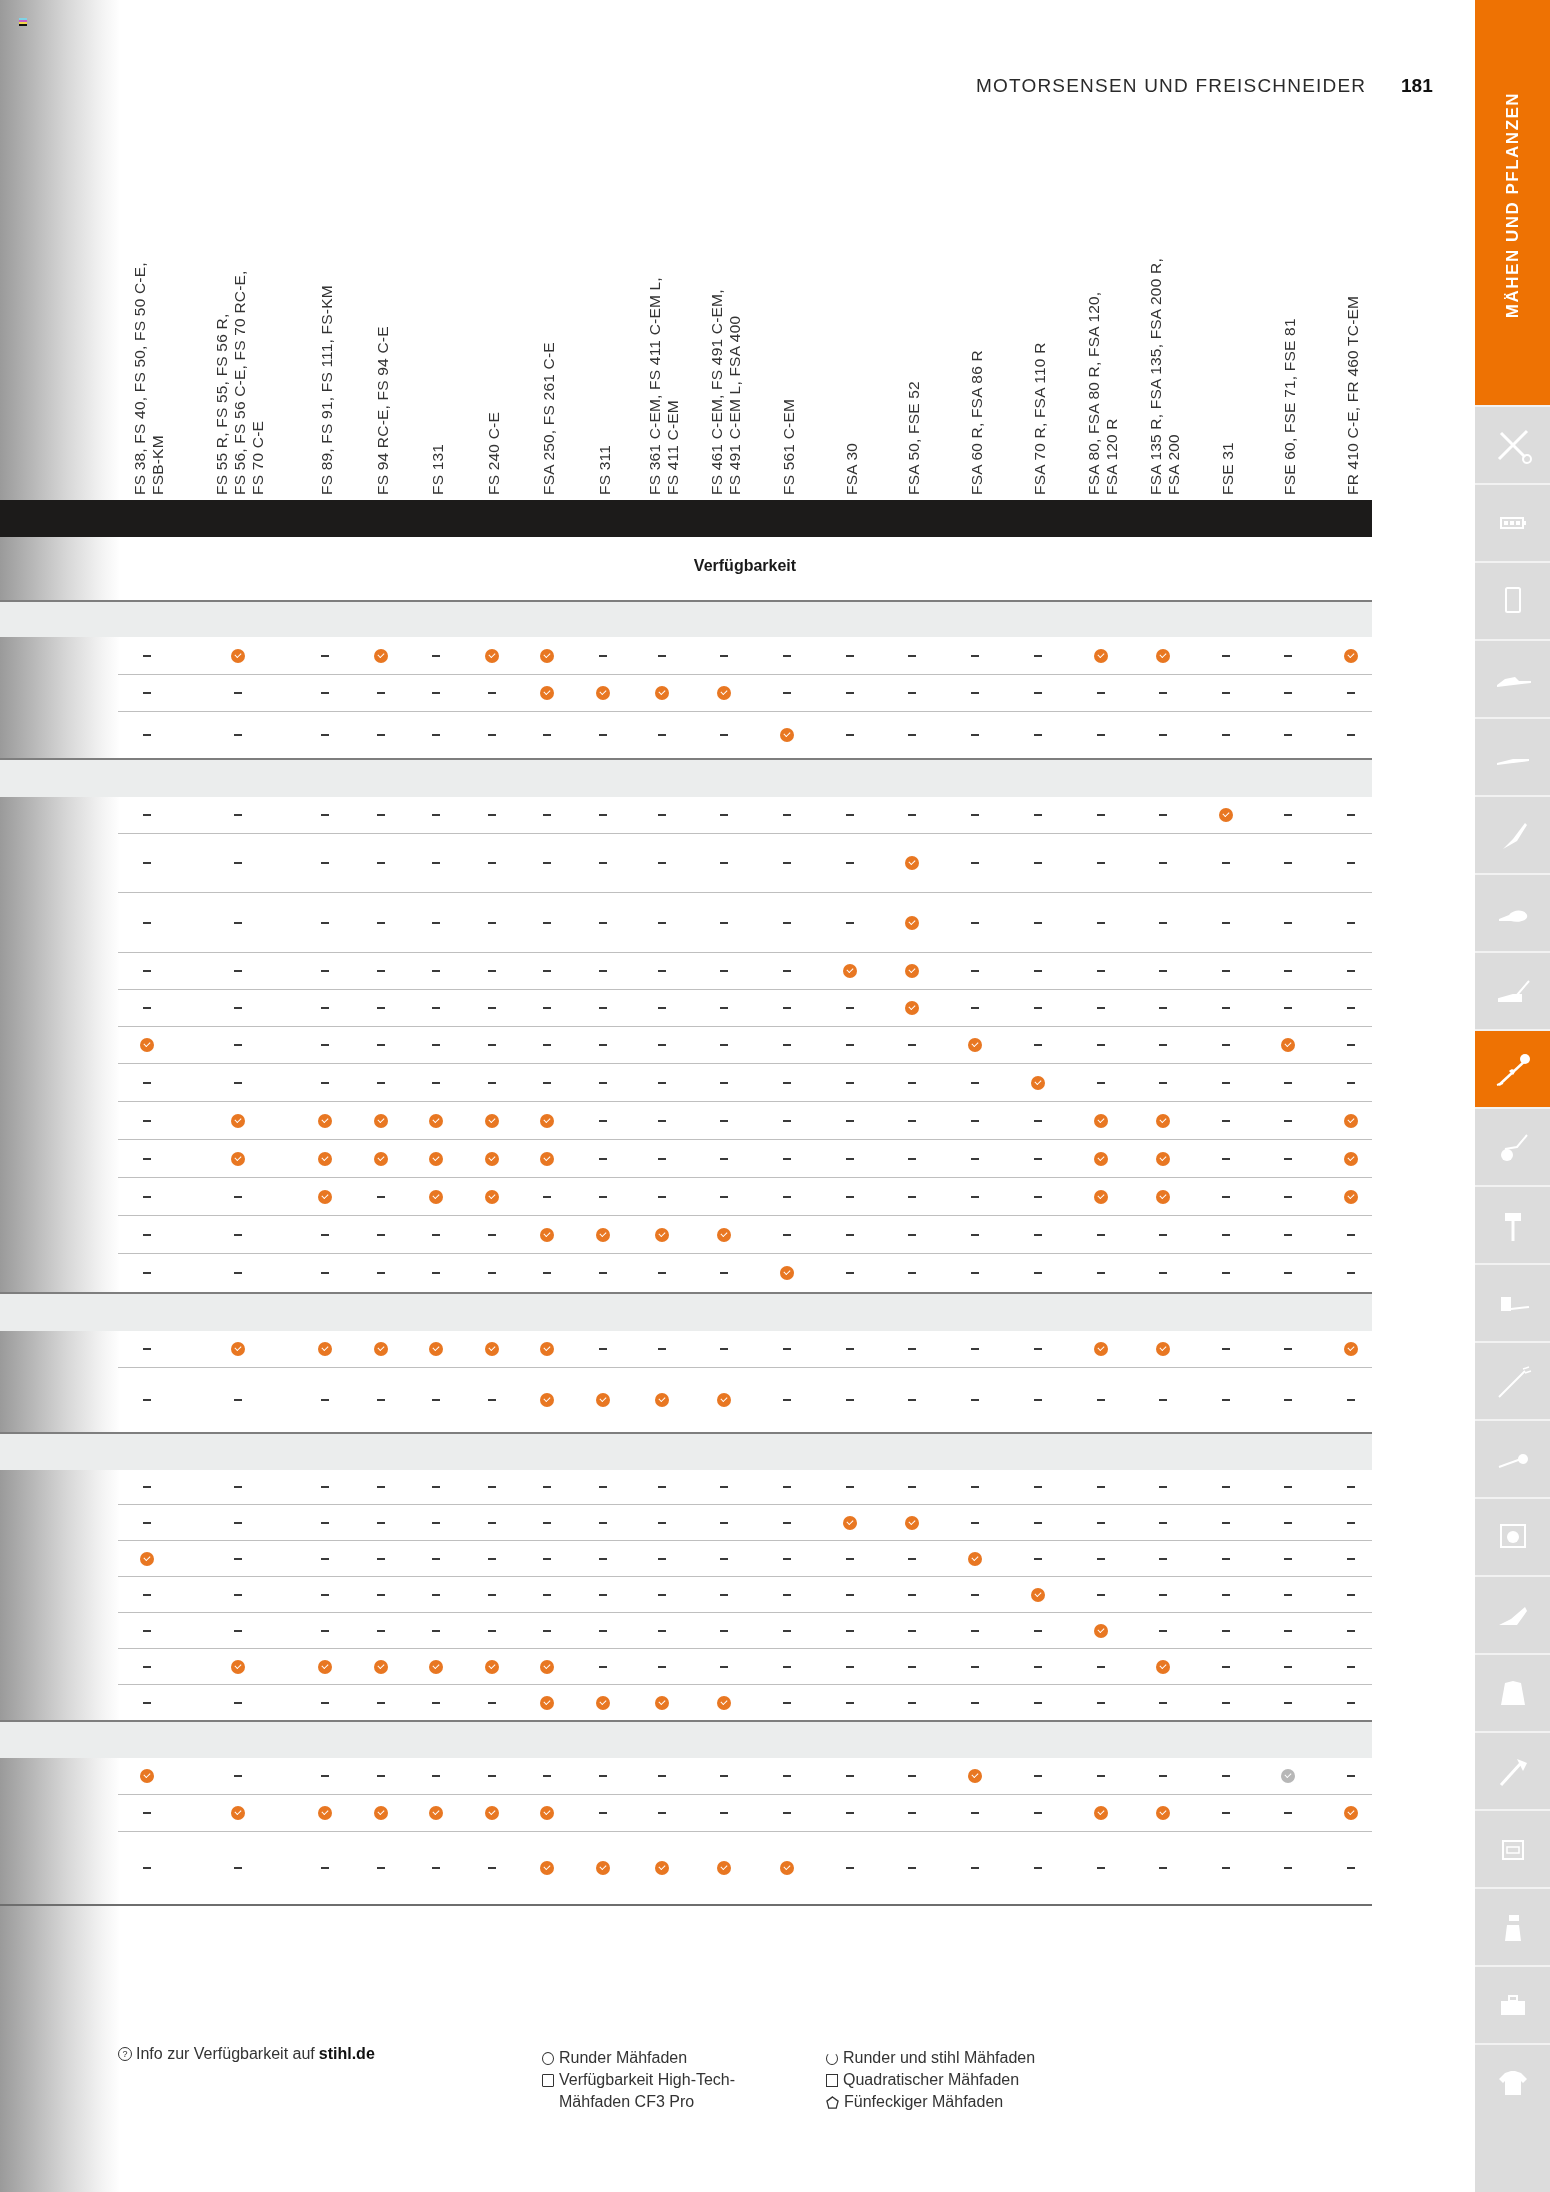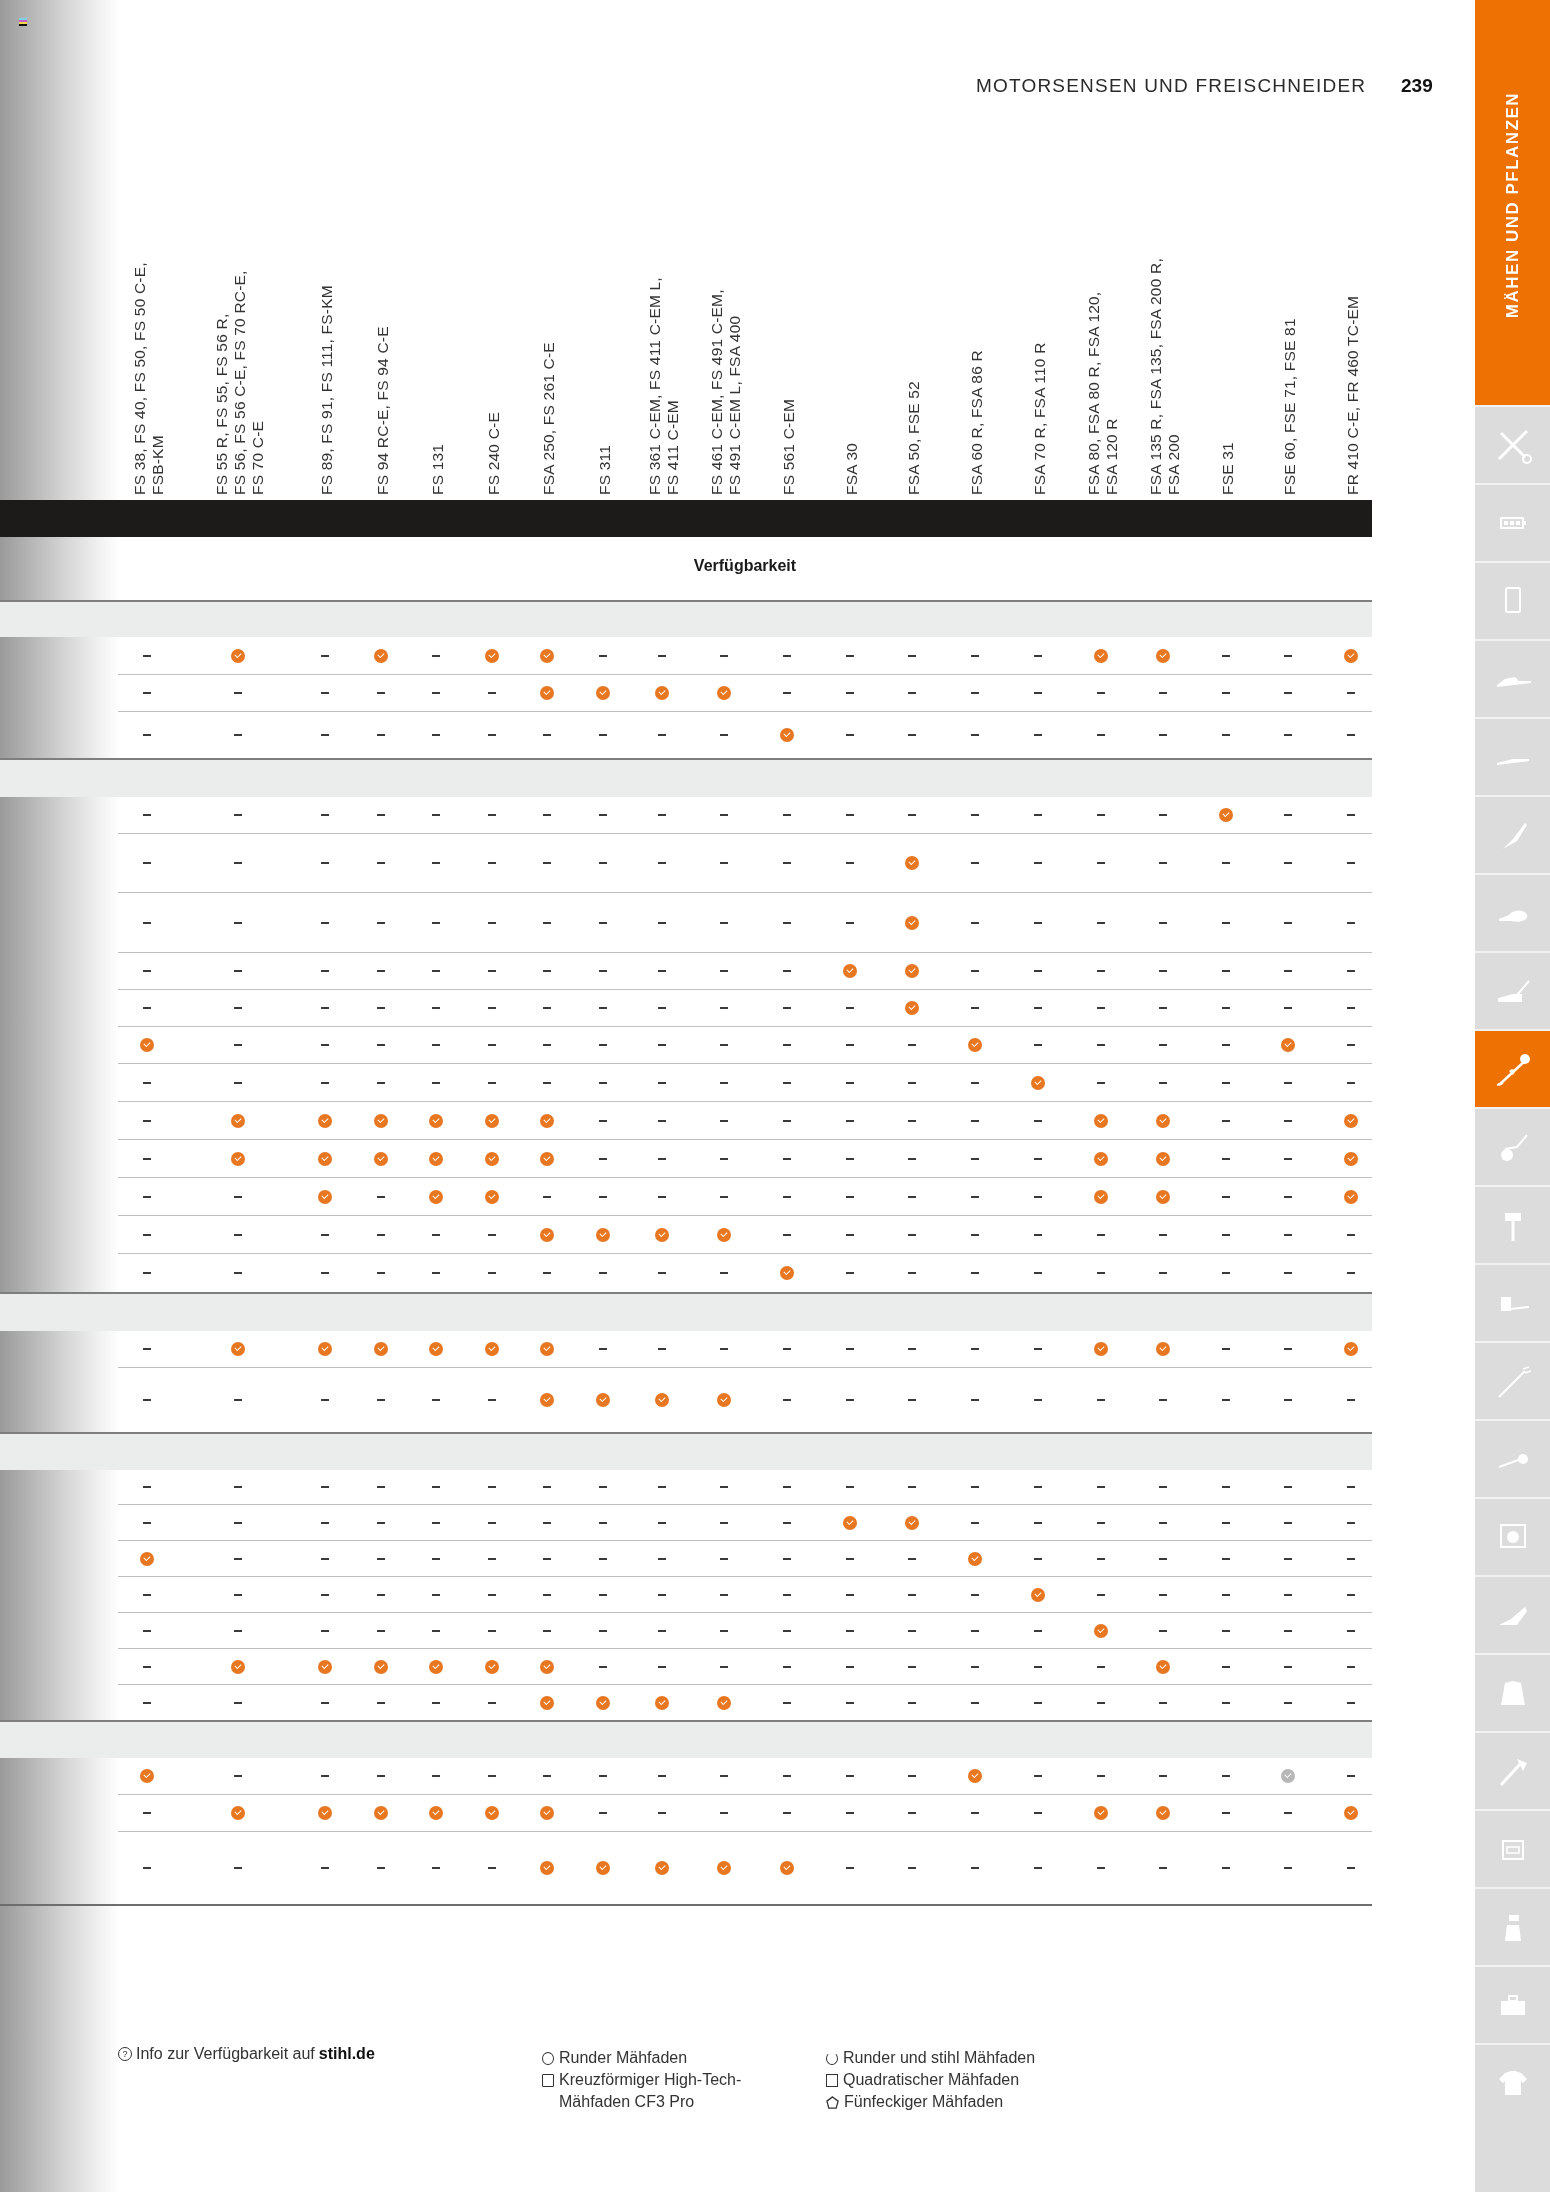--- a/index.html
+++ b/index.html
@@ -65,21 +65,21 @@
   <div class="colorbar">
     <span style="background:#7fd3e6"></span>
       <span style="background:#c55ec8"></span>
       <span style="background:#f0d64a"></span>
       <span style="background:#111"></span>
   </div>
 </div>
 
 <div class="page-header">
   <span class="title">MOTORSENSEN UND FREISCHNEIDER</span>
-  <span class="num">239</span>
+  <span class="num">181</span>
 </div>
 
 <div class="col-headers" id="colHeaders">
     <div class="col-head" style="left: 131px;">
       <div class="rot">
         <span>FS 38, FS 40, FS 50, FS 50 C-E,</span>
         <span>FSB-KM</span>
       </div>
     </div>
     <div class="col-head" style="left: 213px;">
@@ -1878,21 +1878,21 @@
     <span>Info zur Verfügbarkeit auf</span>
     <b>stihl.de</b>
   </div>
   <div class="legend-col" style="left:424px">
     <div class="legend-item">
       <span class="sym circle"></span>
       <span>Runder Mähfaden</span>
     </div>
     <div class="legend-item">
       <span class="sym cross"></span>
-      <span><span>Kreuzförmiger High-Tech-</span><br><span>Mähfaden CF3 Pro</span></span>
+      <span><span>Verfügbarkeit High-Tech-</span><br><span>Mähfaden CF3 Pro</span></span>
     </div>
   </div>
   <div class="legend-col" style="left:708px">
     <div class="legend-item">
       <span class="sym quiet"></span>
       <span>Runder und stihl Mähfaden</span>
     </div>
     <div class="legend-item">
       <span class="sym square"></span>
       <span>Quadratischer Mähfaden</span>

